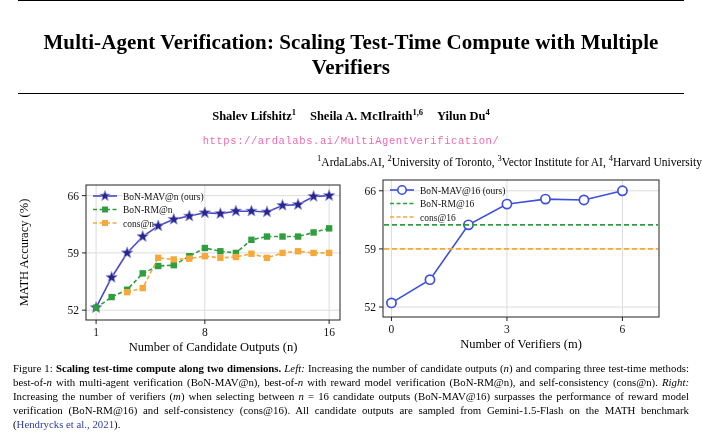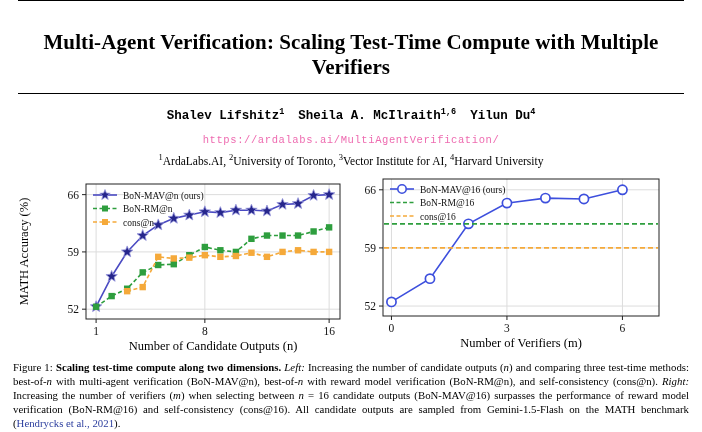--- a/index.html
+++ b/index.html
@@ -13,29 +13,29 @@
   }
   .rule{margin:0 18px;border-top:1.8px solid #000;}
   #rule-top{padding-top:17px;}
   .paper-title{
     font-size:21px;font-weight:bold;text-align:center;
     padding:12px 26px 13px 26px;letter-spacing:0.1px;
   }
   .authors{
     margin-top:13px;text-align:center;font-size:12.5px;font-weight:bold;
   }
-  .authors .author{margin:0 7px;font-family:Liberation Mono, monospace;}
+  .authors .author{margin:0 7px;}
   .authors sup,.affils sup{font-size:8.5px;font-weight:normal;}
   .authors sup{font-weight:bold;}
   .paper-link-row{margin-top:6px;text-align:center;}
   .paper-link{
     font-family:"Liberation Mono", monospace;
     font-size:10.5px;letter-spacing:0.6px;text-decoration:none;
   }
-  .affils{margin-top:5px;text-align:center;font-size:11.5px;}
+  .affils{margin-top:5px;text-align:right;font-size:11.5px;}
   .figure-row{
     margin-top:7px;display:flex;justify-content:center;gap:10px;padding:0 12px;
   }
   .chart-wrap{width:334px;height:180px;}
   .fig-caption{
     margin-top:6px;padding:0 13px;
     font-size:10.8px;line-height:1.3;text-align:justify;
   }
   .fig-caption .seg-bold{font-weight:bold;}
   .fig-caption .seg-italic{font-style:italic;}

